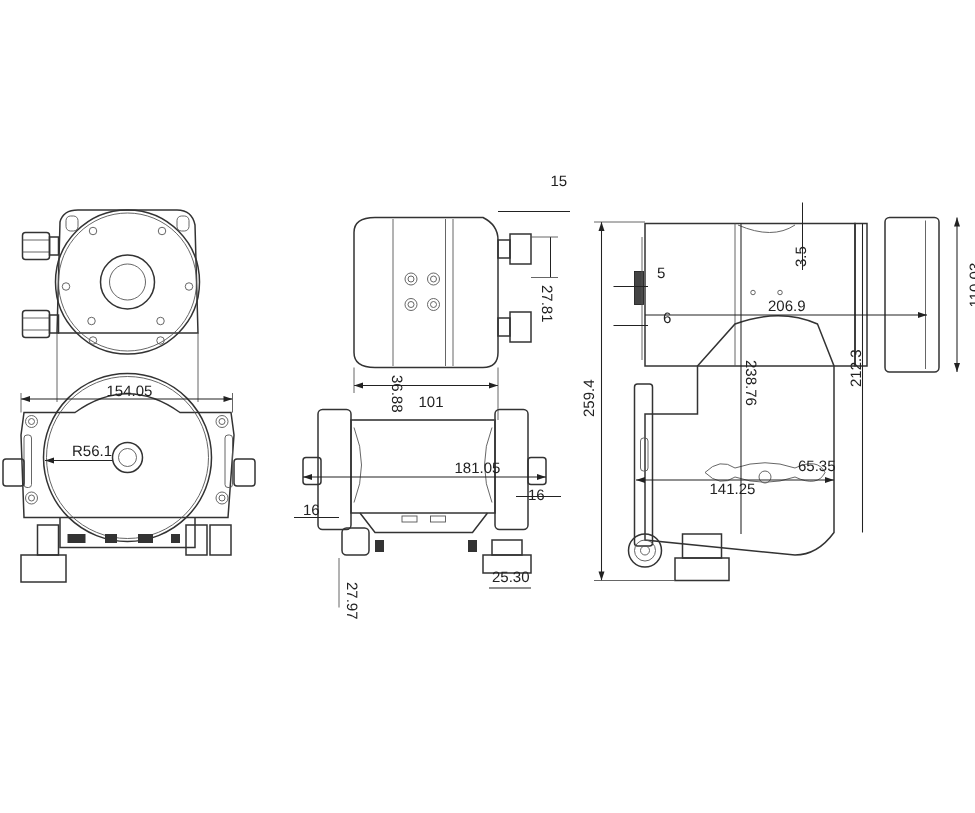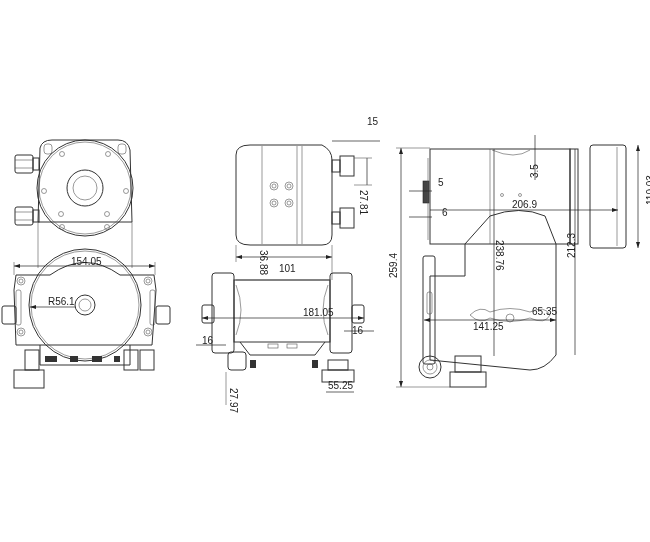--- a/index.html
+++ b/index.html
@@ -199,21 +199,21 @@
 <div class="lbl" style="left:48px;top:297px;text-align:right;">R56.1</div>
 
 <div class="lbl" style="left:367px;top:117px;">15</div>
 <div class="lbl rot" style="left:368px;top:190px;">27.81</div>
 <div class="lbl" style="left:279px;top:236px;margin-top:28px;">101</div>
 <div class="lbl rot" style="left:268px;top:250px;">36.88</div>
 <div class="lbl" style="left:267px;top:308px;margin-left:36px;">181.05</div>
 <div class="lbl" style="left:202px;top:336px;">16</div>
 <div class="lbl" style="left:352px;top:326px;">16</div>
 <div class="lbl rot" style="left:238px;top:388px;">27.97</div>
-<div class="lbl" style="left:328px;top:381px;">55.25</div>
+<div class="lbl" style="left:328px;top:381px;">25.30</div>
 
 <div class="lbl" style="left:389px;top:278px;transform-origin:0 0;transform:rotate(-90deg);">259.4</div>
 <div class="lbl" style="left:512px;top:200px;">206.9</div>
 <div class="lbl" style="left:646px;top:205px;transform-origin:0 0;transform:rotate(-90deg);">110.03</div>
 <div class="lbl rot" style="left:504px;top:240px;">238.76</div>
 <div class="lbl" style="left:567px;top:258px;transform-origin:0 0;transform:rotate(-90deg);">212.3</div>
 <div class="lbl" style="left:530px;top:178px;transform-origin:0 0;transform:rotate(-90deg);">3.5</div>
 <div class="lbl" style="left:438px;top:178px;">5</div>
 <div class="lbl" style="left:442px;top:208px;">6</div>
 <div class="lbl" style="left:473px;top:322px;">141.25</div>

